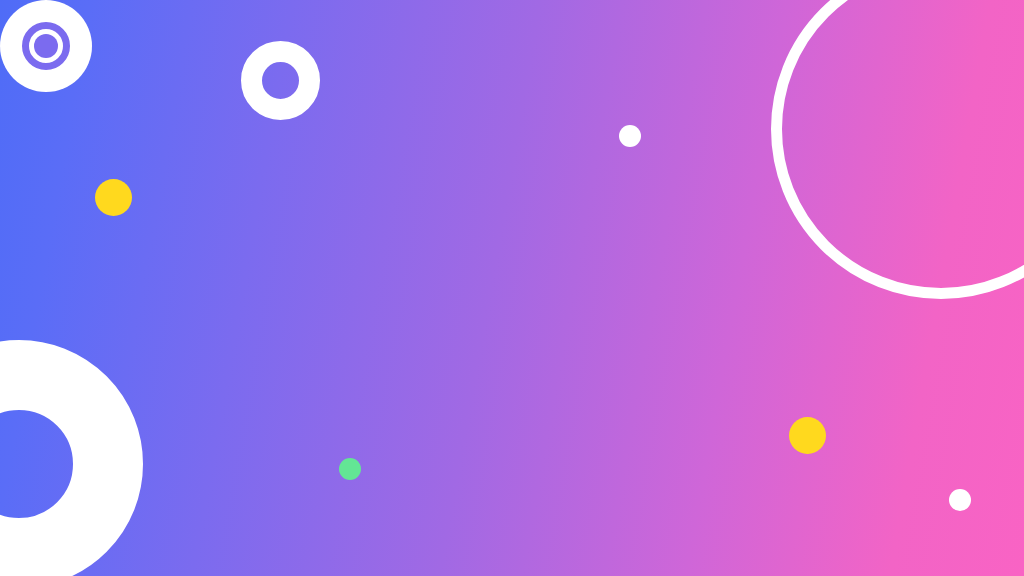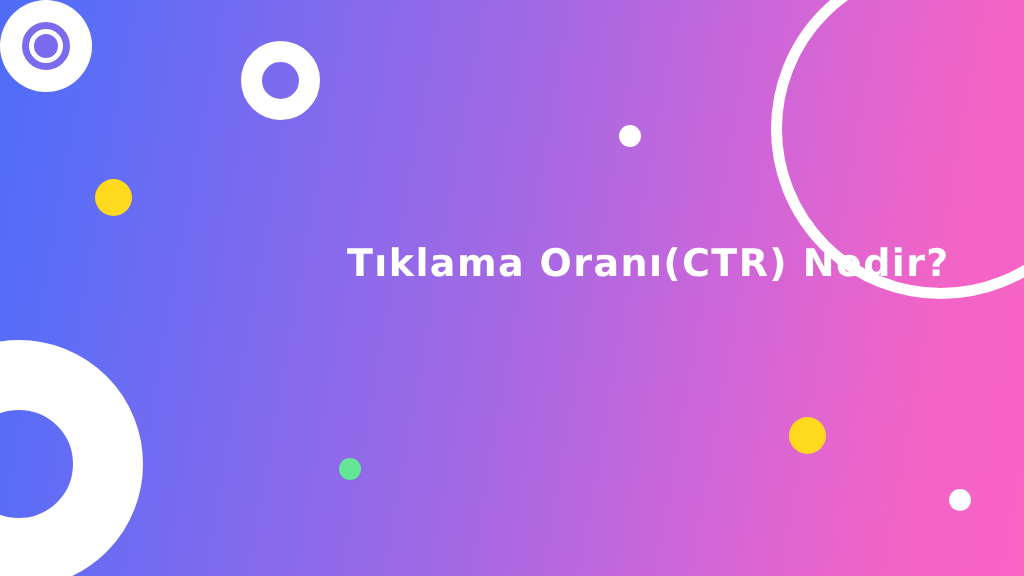--- a/index.html
+++ b/index.html
@@ -156,15 +156,14 @@
     <span class="be-ring"></span>
     <span class="be-dot"></span>
   </div>
 
   <div class="shape dot-yellow-left"></div>
   <div class="shape dot-yellow-right"></div>
   <div class="shape dot-green"></div>
   <div class="shape dot-white-top"></div>
   <div class="shape dot-white-bottom"></div>
 
-  <h1 id="title">Tıklama Oranı(CTR) Nedir?</h1>
 
 </div>
 
 </body></html>

